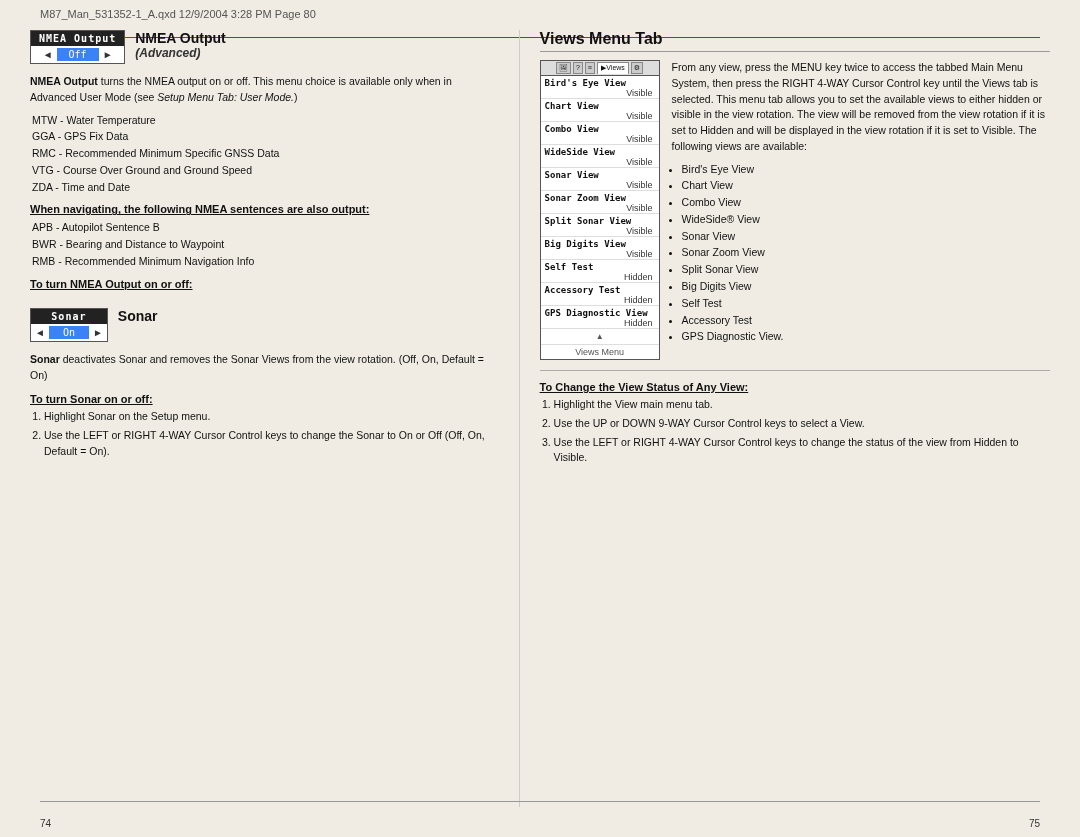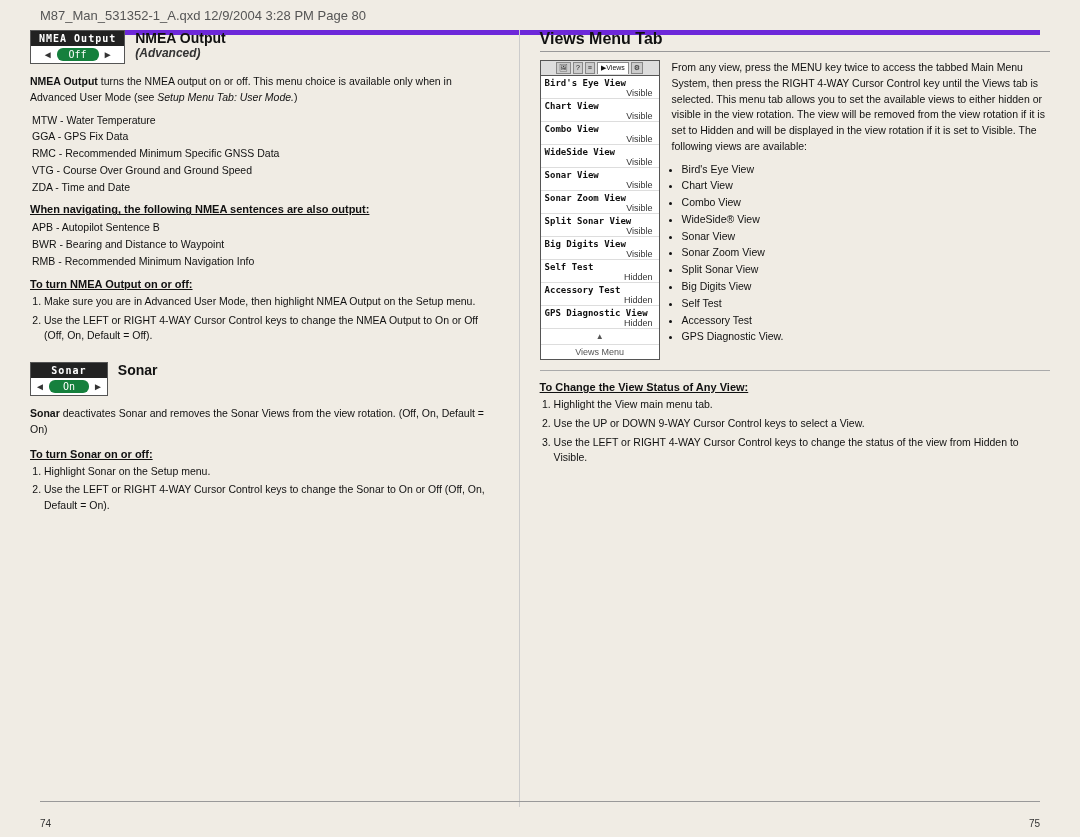--- a/index.html
+++ b/index.html
@@ -13,26 +13,26 @@
       overflow: hidden;
       position: relative;
     }
 
     
     .page-header {
       position: absolute;
       top: 8px;
       left: 40px;
       right: 40px;
-      font-size: 13px;
+      font-size: 11px;
       color: #555;
       display: flex;
       justify-content: space-between;
-      border-bottom: 5px solid #6d28d9;
-      padding-bottom: 7px;
+      border-bottom: 1px solid #6d28d9;
+      padding-bottom: 17px;
     }
 
     
     .columns {
       position: absolute;
       top: 30px;
       left: 30px;
       right: 30px;
       bottom: 30px;
       display: flex;
@@ -77,28 +77,27 @@
       gap: 4px;
     }
 
     .arrow-btn {
       font-size: 10px;
       color: #333;
       font-weight: bold;
     }
 
     .menu-box-val-text {
-      background: #15803d;
+      background: #3b82f6;
       color: #fff;
       padding: 1px 12px;
       font-size: 10px;
       min-width: 40px;
       text-align: center;
       font-family: monospace;
-      border-radius: 6px;
     }
 
     .section-heading {
       font-weight: bold;
       font-size: 11px;
       margin-top: 10px;
       margin-bottom: 4px;
     }
 
     .body-text {
@@ -288,24 +287,20 @@
     <p class="section-heading underline" style="margin-top:8px;">When navigating, the following NMEA sentences are also output:</p>
 
     <div>
       <p class="list-item">APB - Autopilot Sentence B</p>
       <p class="list-item">BWR - Bearing and Distance to Waypoint</p>
       <p class="list-item">RMB - Recommended Minimum Navigation Info</p>
     </div>
 
     <p class="section-heading underline" style="margin-top:8px;">To turn NMEA Output on or off:</p>
 
-    <ol class="numbered-list">
-      <li>Make sure you are in Advanced User Mode, then highlight NMEA Output on the Setup menu.</li>
-      <li>Use the LEFT or RIGHT 4-WAY Cursor Control keys to change the NMEA Output to On or Off (Off, On, Default = Off).</li>
-    </ol>
 
     <div class="sonar-section">
       <div style="display:flex; align-items:flex-start; gap:10px; margin-bottom:6px;">
         <div class="menu-box">
           <div class="menu-box-title">Sonar</div>
           <div class="menu-box-value">
             <span class="arrow-btn">◄</span>
             <span class="menu-box-val-text">On</span>
             <span class="arrow-btn">►</span>
           </div>

